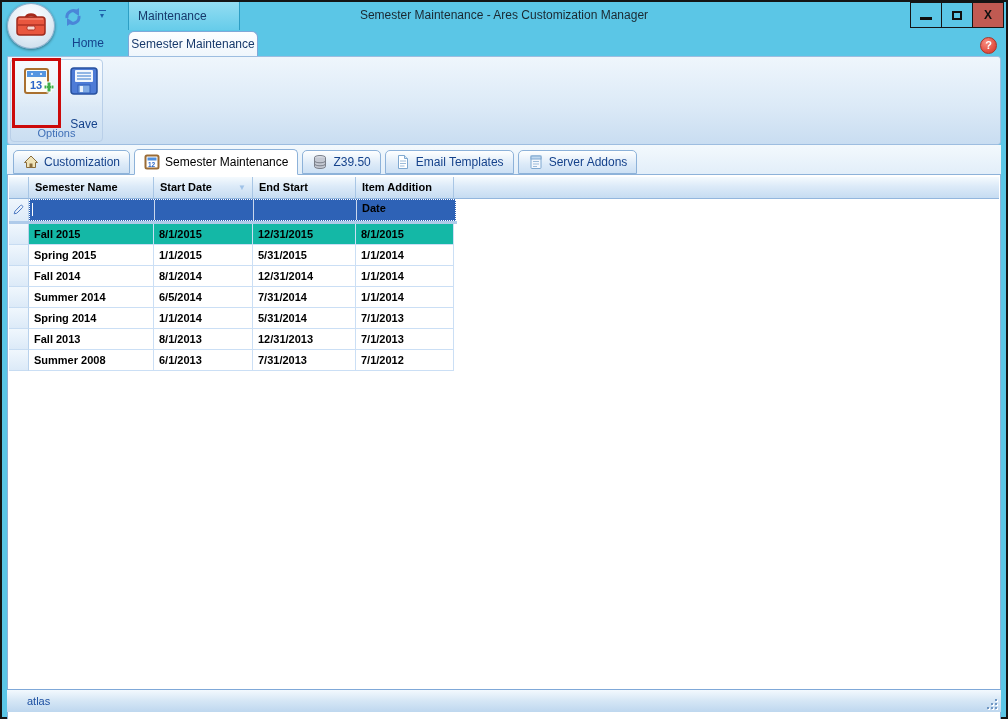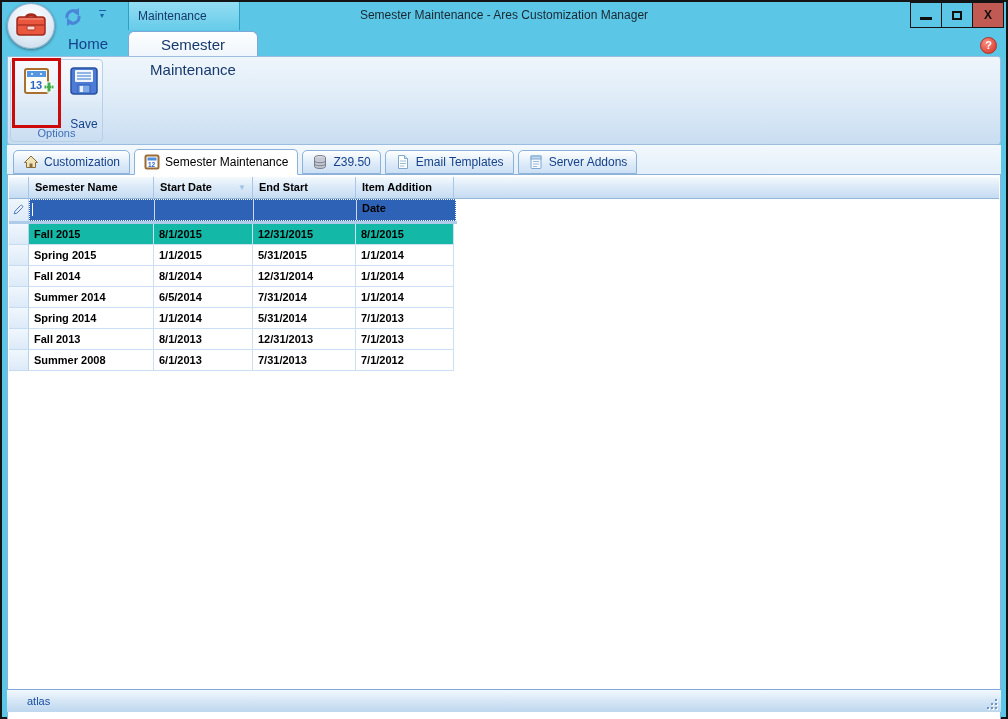--- a/index.html
+++ b/index.html
@@ -25,21 +25,21 @@
   .win-buttons { position:absolute; right:2px; top:0; display:flex; z-index:20; }
   .win-btn { width:32px; height:26px; background:#5BC6E6; border:1px solid #151515; margin-left:-1px;
     display:flex; align-items:center; justify-content:center; color:#101010; }
   .win-btn.close { background:#C05A52; }
   .glyph-bar { width:12px; height:3px; background:#101010; margin-top:6px; }
   .glyph-box { width:10px; height:9px; border:2px solid #101010; }
   .glyph-x { font-weight:bold; font-size:12px; }
 
   
   .ribbon-tab-row { position:absolute; left:0; right:0; top:28px; height:26px; }
-  .ribbon-tab { position:absolute; top:1px; height:25px; text-align:center; font-size:15px;
+  .ribbon-tab { position:absolute; top:1px; height:25px; text-align:center; font-size:12px;
     line-height:25px; color:#15428B; }
   .ribbon-tab.inactive { left:50px; width:72px; }
   .ribbon-tab.active { left:126px; width:130px; background:linear-gradient(#FDFEFF, #EFF6FC);
     border:1px solid #7FA8D8; border-bottom:none; border-radius:6px 6px 0 0; z-index:5; color:#17396B; }
   .help-btn { position:absolute; right:9px; top:7px; width:17px; height:17px; border-radius:50%;
     background:radial-gradient(circle at 35% 30%, #F88D80, #E04A3C 70%); border:1px solid #A83428;
     color:#FFFFFF; font-size:11px; font-weight:bold; text-align:center; line-height:15px; }
 
   
   .ribbon-body { position:absolute; left:5px; right:5px; top:54px; height:89px;

